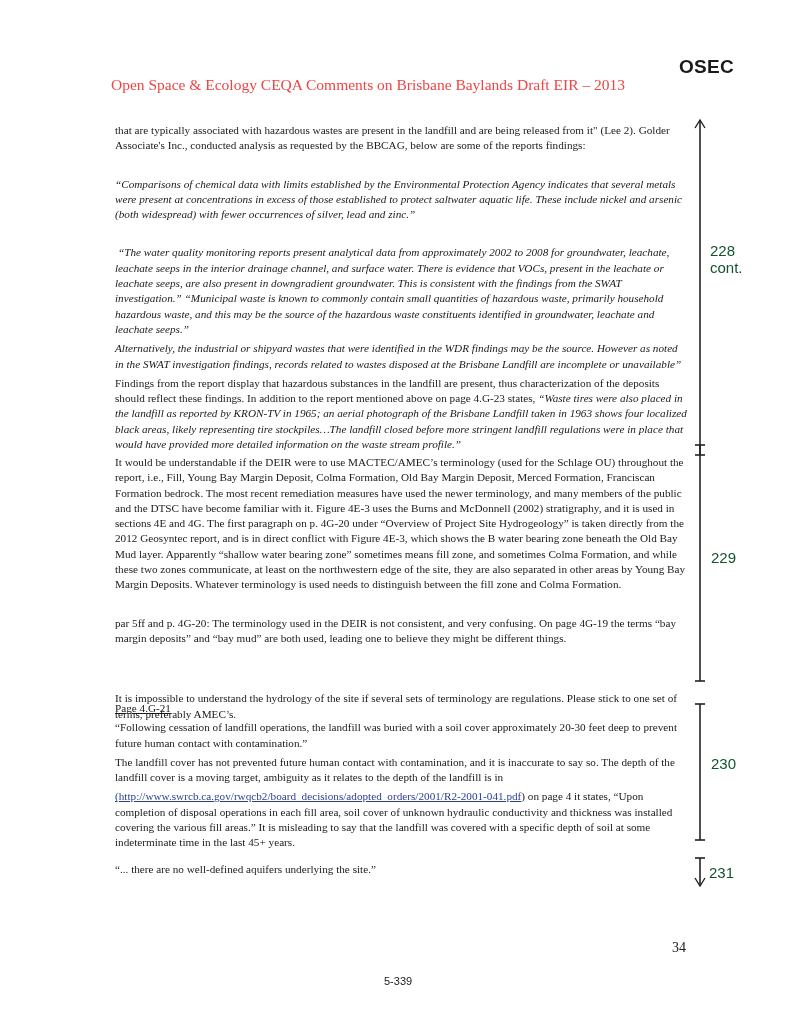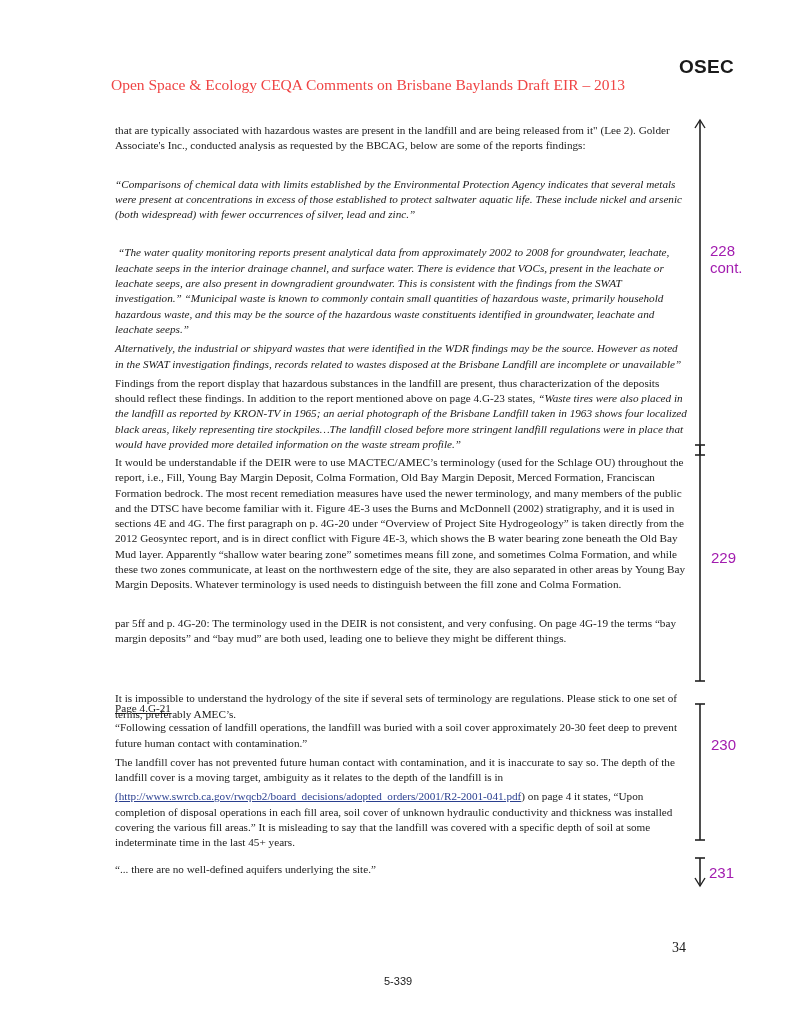--- a/index.html
+++ b/index.html
@@ -11,21 +11,21 @@
   .doc-title { position: absolute; left: 111px; top: 76px; font-size: 15.5px; color: #ef4444; }
 
   .body-text { position: absolute; left: 111px; width: 582px; font-size: 11.2px; line-height: 15.3px; color: #1a1a1a; }
   .body-text p { margin: 4px; }
   .it { font-style: italic; }
   .gap { height: 15px; }
   .gap-l { height: 22px; }
   .u { text-decoration: underline; }
   .link { color: #2a3f8f; text-decoration: underline; }
 
-  .margin-label { position: absolute; font-size: 15px; color: #a21caf; line-height: 17px; }
+  .margin-label { position: absolute; font-size: 15px; color: #14532d; line-height: 17px; }
   .bracket { position: absolute; }
 
   .page-num { position: absolute; left: 672px; top: 940px; font-size: 14px; }
   .footer-num { position: absolute; left: 384px; top: 975px; font-size: 11px; }
 </style>
 </head>
 <body>
 
 <div class="osec sans">OSEC</div>
 <div class="doc-title serif">Open Space &amp; Ecology CEQA Comments on Brisbane Baylands Draft EIR – 2013</div>
@@ -75,21 +75,21 @@
   <line x1="8" y1="1" x2="8" y2="237" stroke="#222" stroke-width="1.6"></line>
   <line x1="3" y1="237" x2="13" y2="237" stroke="#222" stroke-width="1.6"></line>
 </svg>
 <div class="margin-label sans" style="left:711px; top:549px;">229</div>
 
 <svg class="bracket" style="left:692px; top:703px;" width="20" height="140">
   <line x1="3" y1="1" x2="13" y2="1" stroke="#222" stroke-width="1.6"></line>
   <line x1="8" y1="1" x2="8" y2="137" stroke="#222" stroke-width="1.6"></line>
   <line x1="3" y1="137" x2="13" y2="137" stroke="#222" stroke-width="1.6"></line>
 </svg>
-<div class="margin-label sans" style="left:711px; top:736px;">230</div>
+<div class="margin-label sans" style="left:711px; top:755px;">230</div>
 
 <svg class="bracket" style="left:692px; top:857px;" width="20" height="32">
   <line x1="3" y1="1" x2="13" y2="1" stroke="#222" stroke-width="1.6"></line>
   <line x1="8" y1="1" x2="8" y2="29" stroke="#222" stroke-width="1.6"></line>
   <polyline points="3,21 8,29 13,21" fill="none" stroke="#222" stroke-width="1.4"></polyline>
 </svg>
 <div class="margin-label sans" style="left:709px; top:864px;">231</div>
 
 <div class="page-num serif">34</div>
 <div class="footer-num sans">5-339</div>

